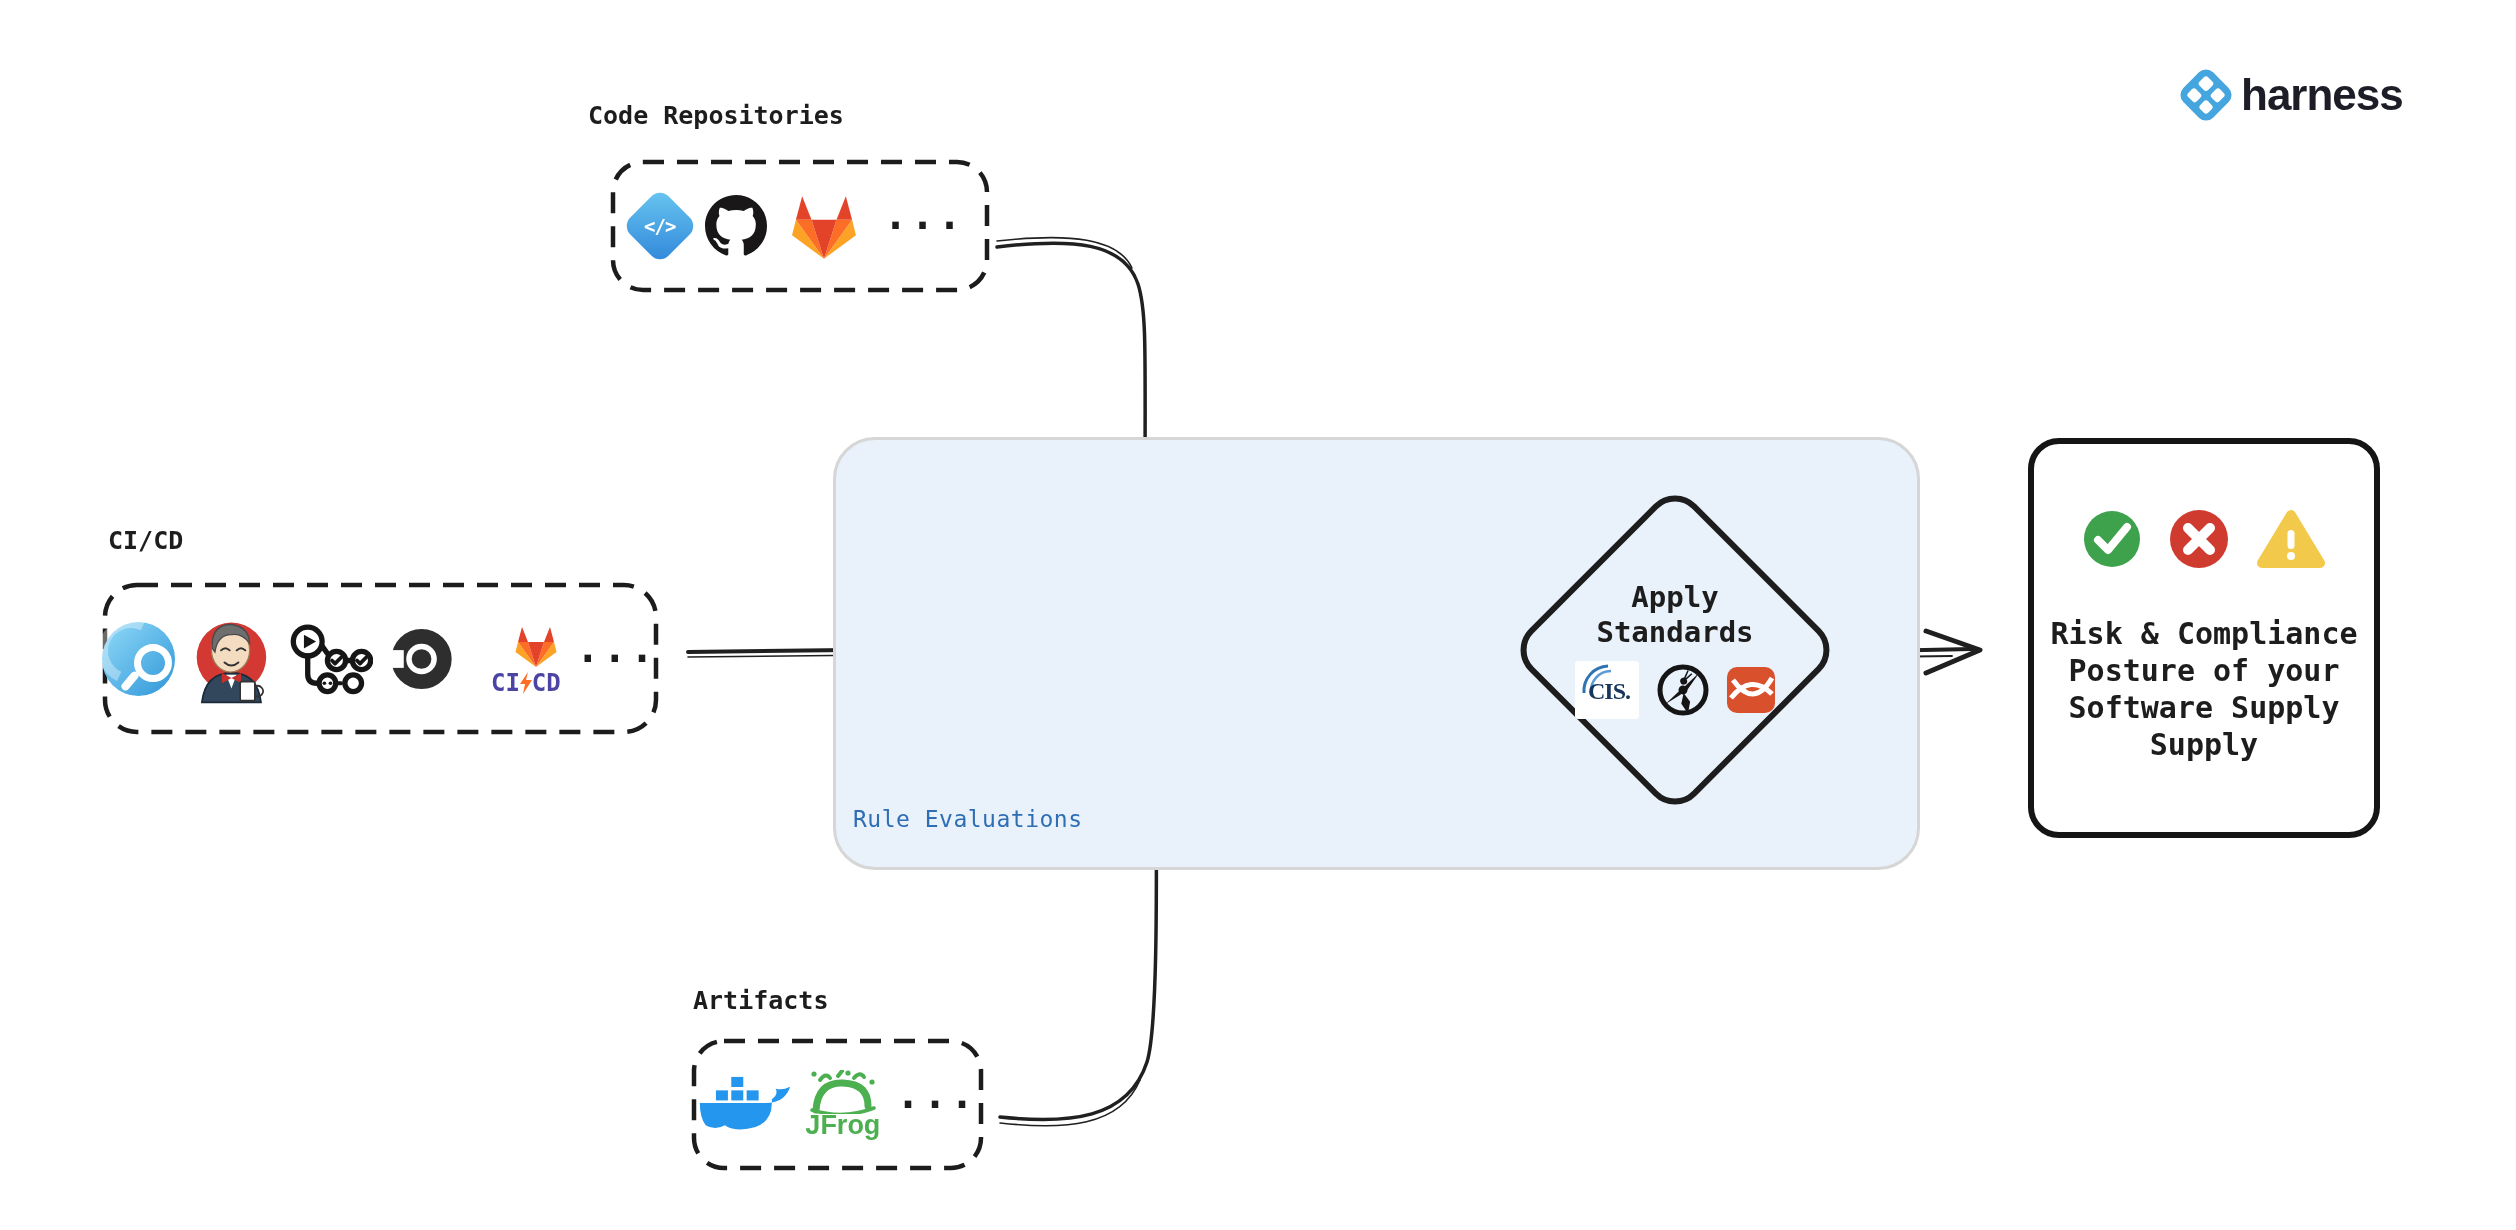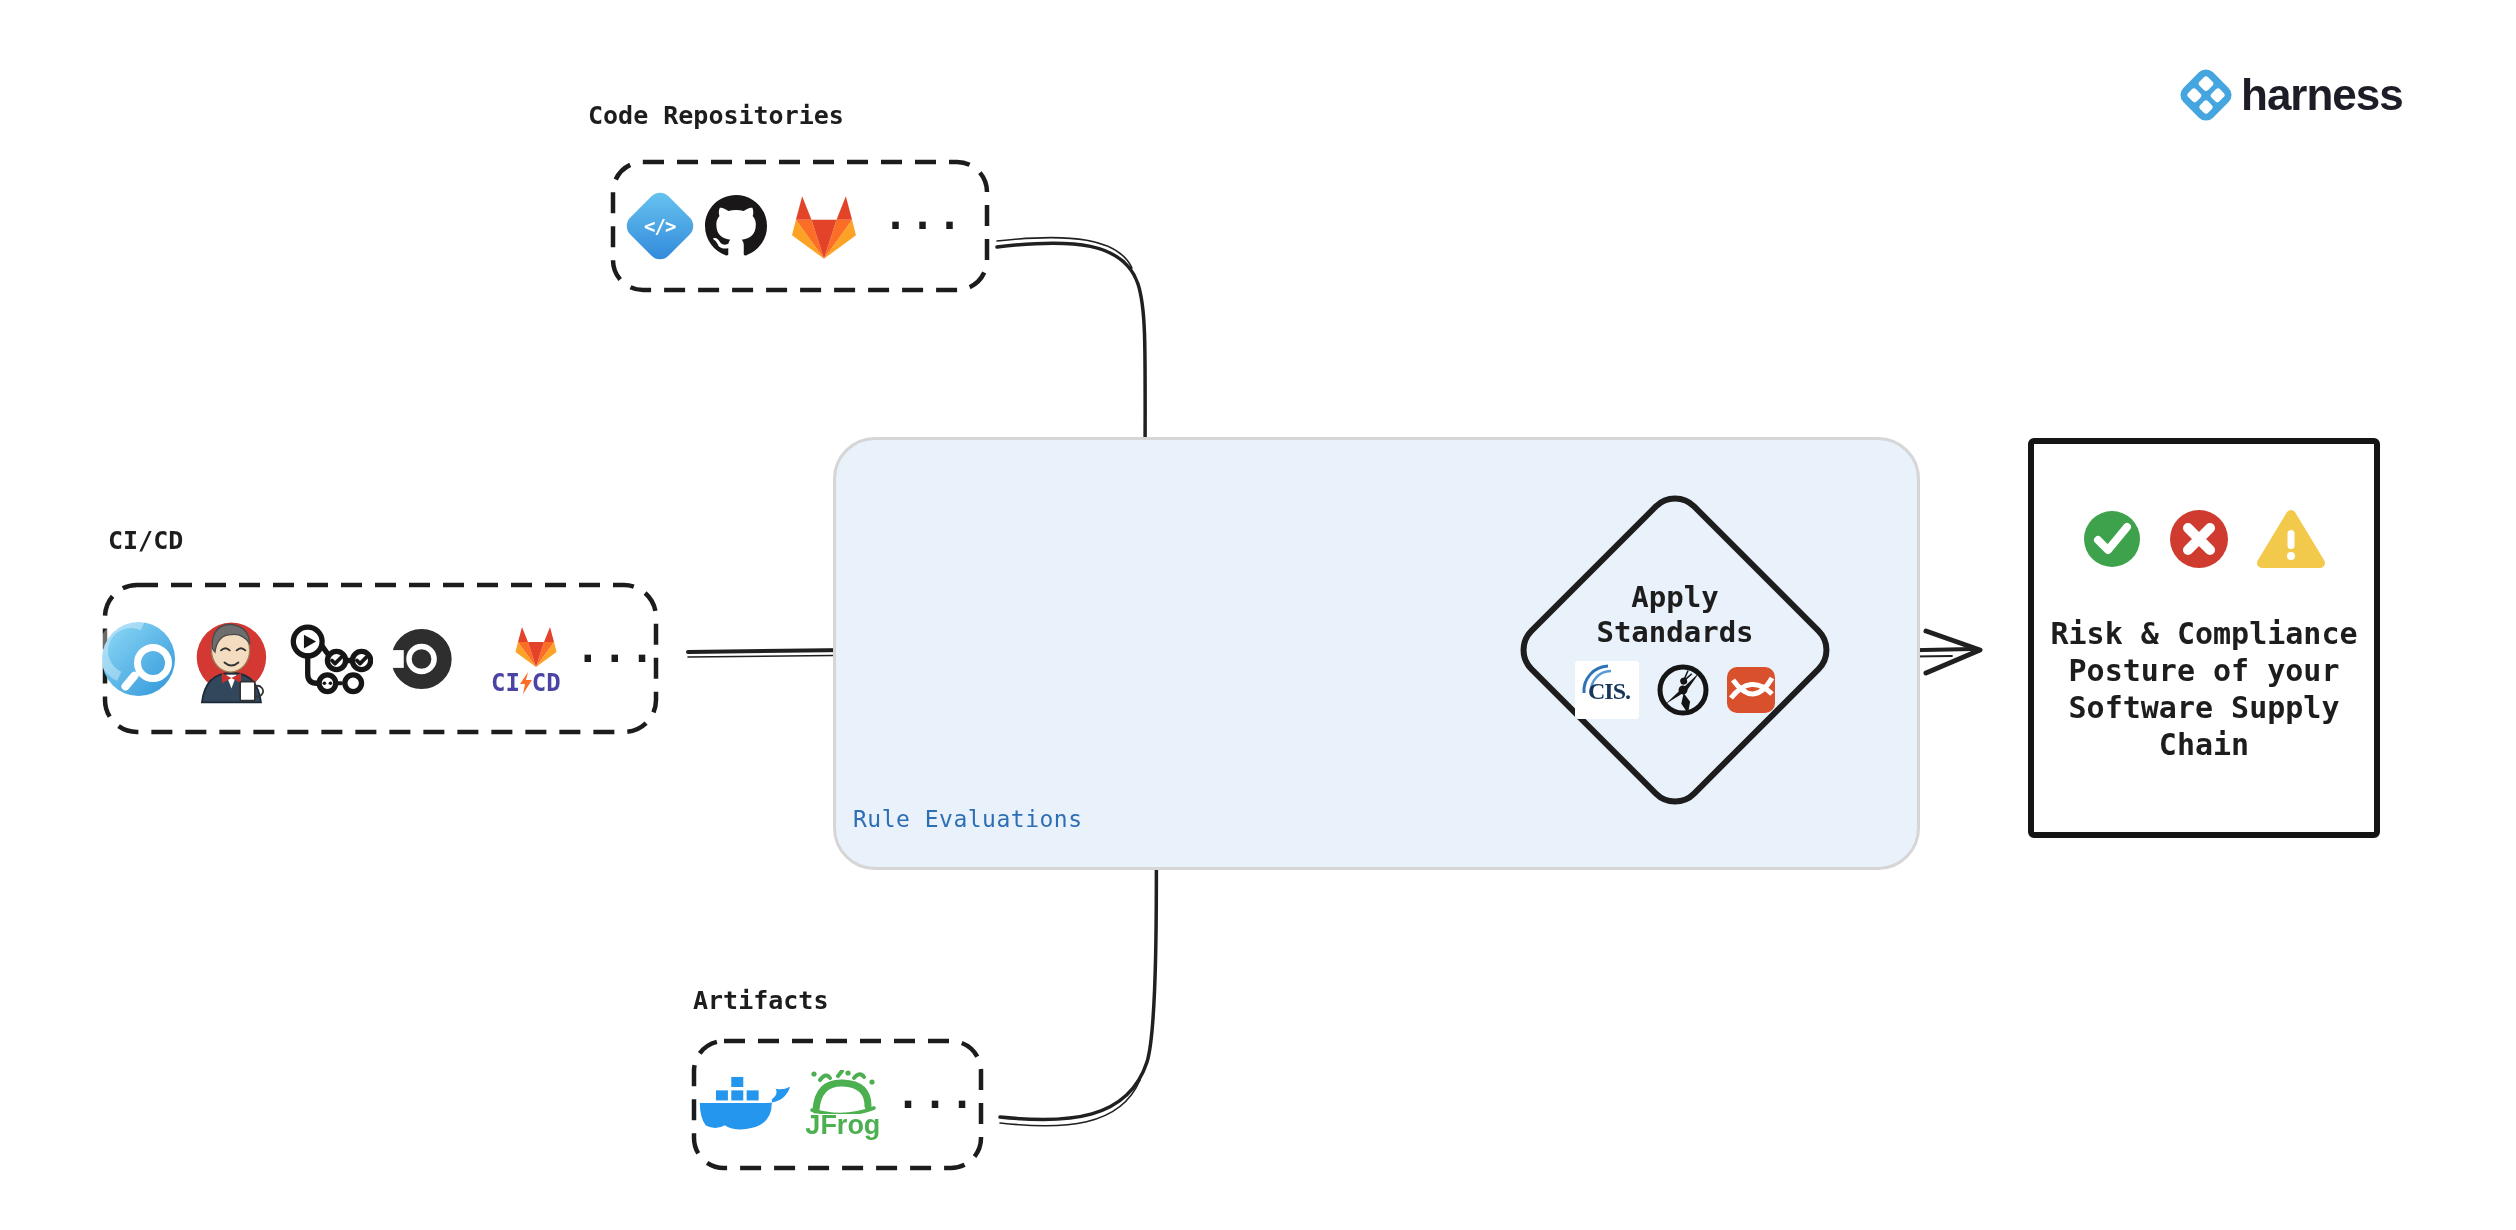--- a/index.html
+++ b/index.html
@@ -20,21 +20,21 @@
   .entities{left:965px;top:556px;width:402px;height:196px;border:6px solid #1d1d1d;border-radius:44px;
             box-sizing:border-box;display:flex;flex-direction:column;align-items:center;justify-content:center;
             font-size:28px;font-weight:bold;line-height:1.42;text-align:center;}
   .diamond{left:1557px;top:532px;width:236px;height:236px;border:6px solid #1d1d1d;border-radius:30px;
            box-sizing:border-box;transform:rotate(45deg);}
   .diamond-content{left:1545px;top:580px;width:260px;display:flex;flex-direction:column;align-items:center;
                    font-size:29px;font-weight:bold;line-height:1.22;text-align:center;}
   .standards-row{display:flex;align-items:center;gap:17px;margin-top:10px;}
 
   .outcome{left:2028px;top:438px;width:352px;height:400px;background:#ffffff;border:6px solid #151515;
-           border-radius:6px;box-sizing:border-box;display:flex;flex-direction:column;align-items:center;
+           border-radius:31px;box-sizing:border-box;display:flex;flex-direction:column;align-items:center;
            padding-top:64px;}
   .status-row{display:flex;align-items:center;gap:28px;}
   .outcome-text{margin-top:46px;font-size:30px;font-weight:bold;line-height:1.23;text-align:center;}
 
   
   .group-label{font-size:25px;font-weight:bold;color:#1d1d1d;}
   .dashed-box{box-sizing:border-box;}
   .dashed-box>svg{position:absolute;inset:0;}
   .icon-row{position:absolute;inset:0;display:flex;align-items:center;justify-content:center;}
   .dots{font-size:40px;font-weight:bold;letter-spacing:3px;color:#1c1c1c;padding:0 2px 22px 2px;align-self:center;}
@@ -152,21 +152,21 @@
       <svg width="68" height="62" viewBox="0 0 68 62">
         <polygon points="34,7 63,55 5,55" fill="#F3C94C" stroke="#F3C94C" stroke-width="10" stroke-linejoin="round"></polygon>
         <rect x="30.5" y="22" width="7" height="19" rx="3.5" fill="#fff"></rect>
         <circle cx="34" cy="48" r="4" fill="#fff"></circle>
       </svg>
     </div>
     <div class="outcome-text">
       <div>Risk &amp; Compliance</div>
       <div>Posture of your</div>
       <div>Software Supply</div>
-      <div>Chain</div>
+      <div>Supply</div>
     </div>
   </div>
 
   <div class="abs group-label" style="left:588px;top:101px;">Code Repositories</div>
   <div class="abs dashed-box" style="left:610px;top:159px;width:380px;height:134px;">
     <svg width="380" height="134" viewBox="0 0 380 134">
       <rect x="3" y="3" width="374" height="128" rx="30" fill="none" stroke="#1C1C1C" stroke-width="4.5" stroke-dasharray="21 13"></rect>
     </svg>
     <div class="icon-row" style="gap:18px;">
       <div class="hc-icon">

